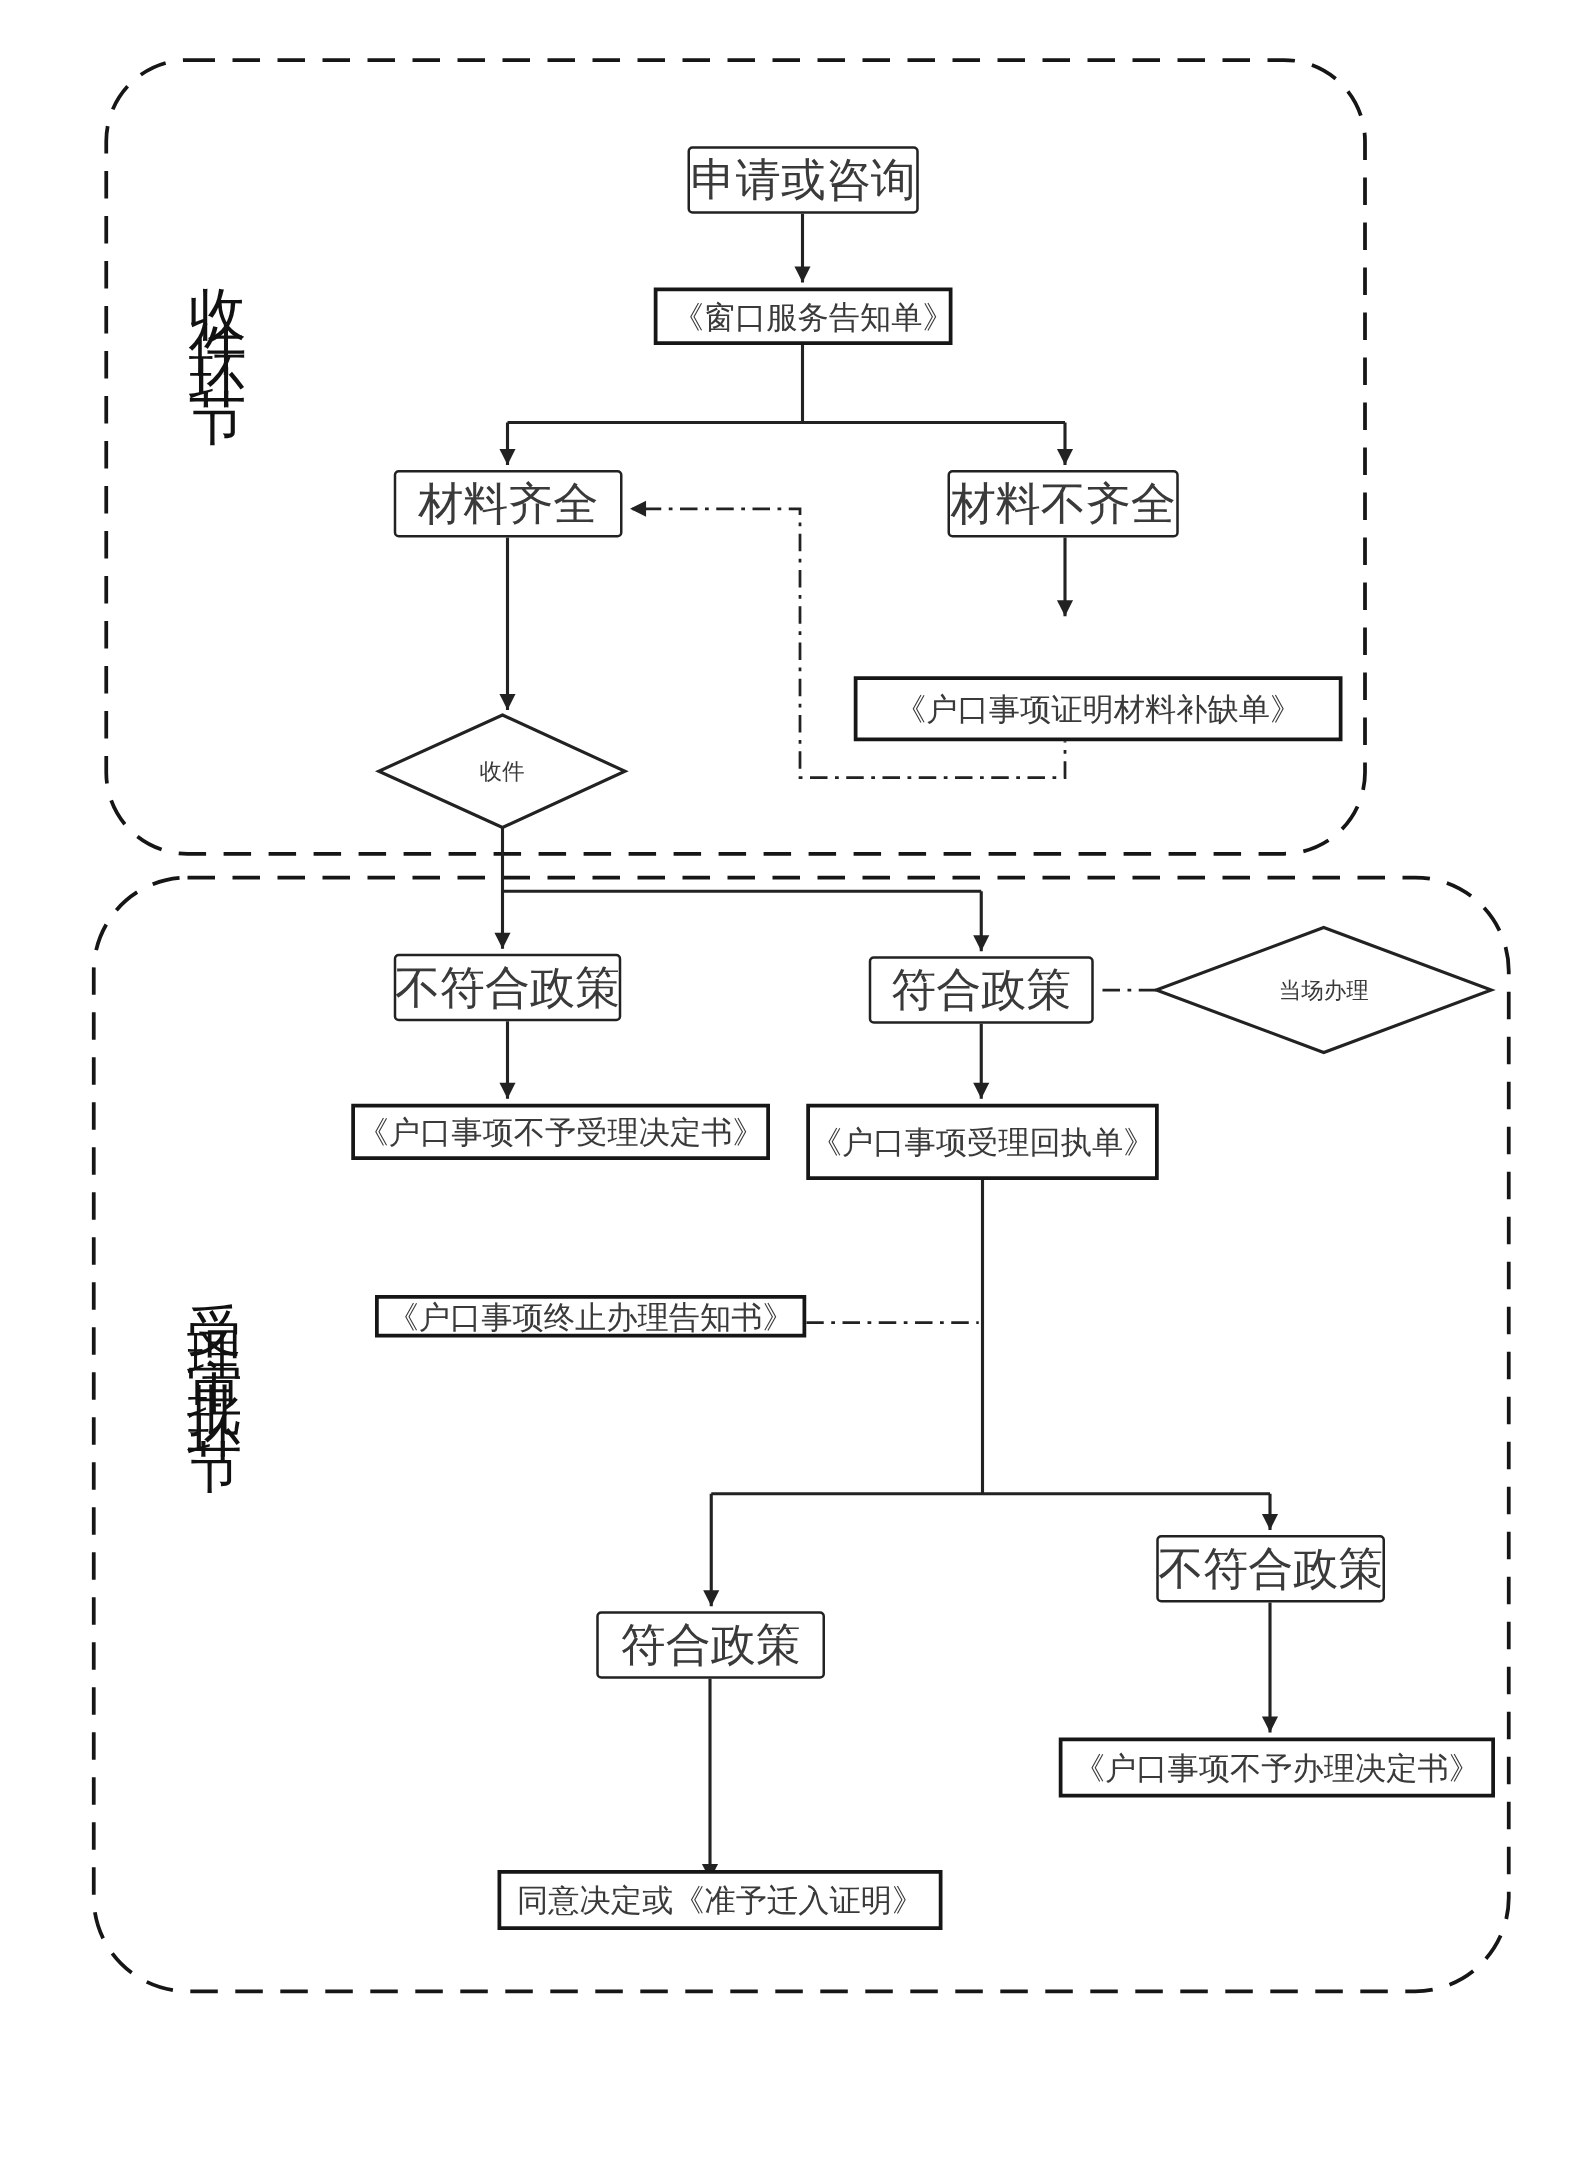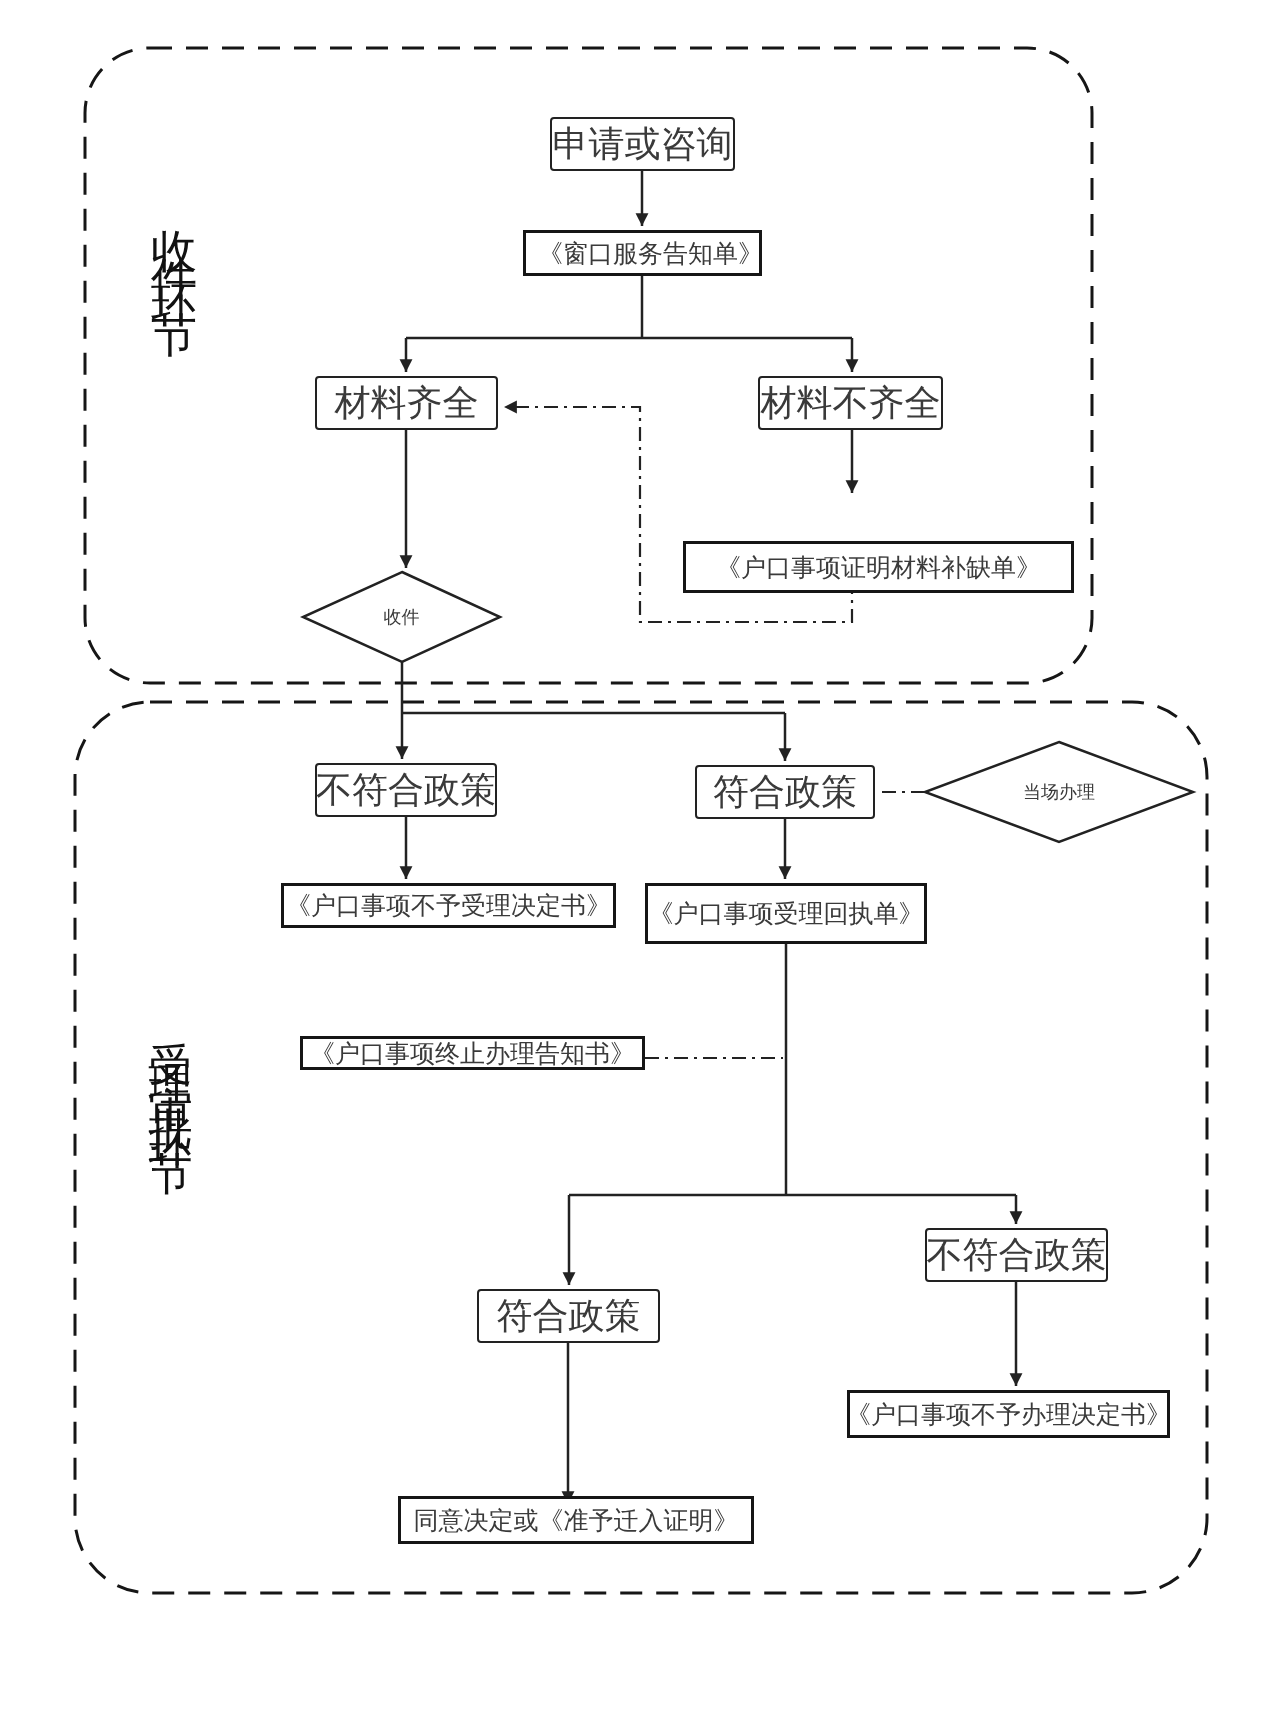--- a/index.html
+++ b/index.html
@@ -137,17 +137,17 @@
   <div class="node rect" style="left:237px; top:883px; width:335px; height:45px;margin-left:44px;">《户口事项不予受理决定书》</div>
 
   <div class="node rect" style="left:645px; top:883px; width:282px; height:61px;">《户口事项受理回执单》</div>
 
   <div class="node rect" style="left:300px; top:1036px; width:345px; height:34px;">《户口事项终止办理告知书》</div>
 
   <div class="node round" style="left:477px; top:1289px; width:183px; height:54px;">符合政策</div>
 
   <div class="node round" style="left:925px; top:1228px; width:183px; height:54px;">不符合政策</div>
 
-  <div class="node rect" style="left:847px; top:1390px; width:323px; height:48px;">《户口事项不予办理决定书》</div>
+  <div class="node rect" style="left:847px; top:1390px; width:349px; height:48px;">《户口事项不予办理决定书》</div>
 
   <div class="node rect" style="left:398px; top:1496px; width:356px; height:48px;text-align:right;">同意决定或《准予迁入证明》</div>
 
 </div>
 
 </body></html>

